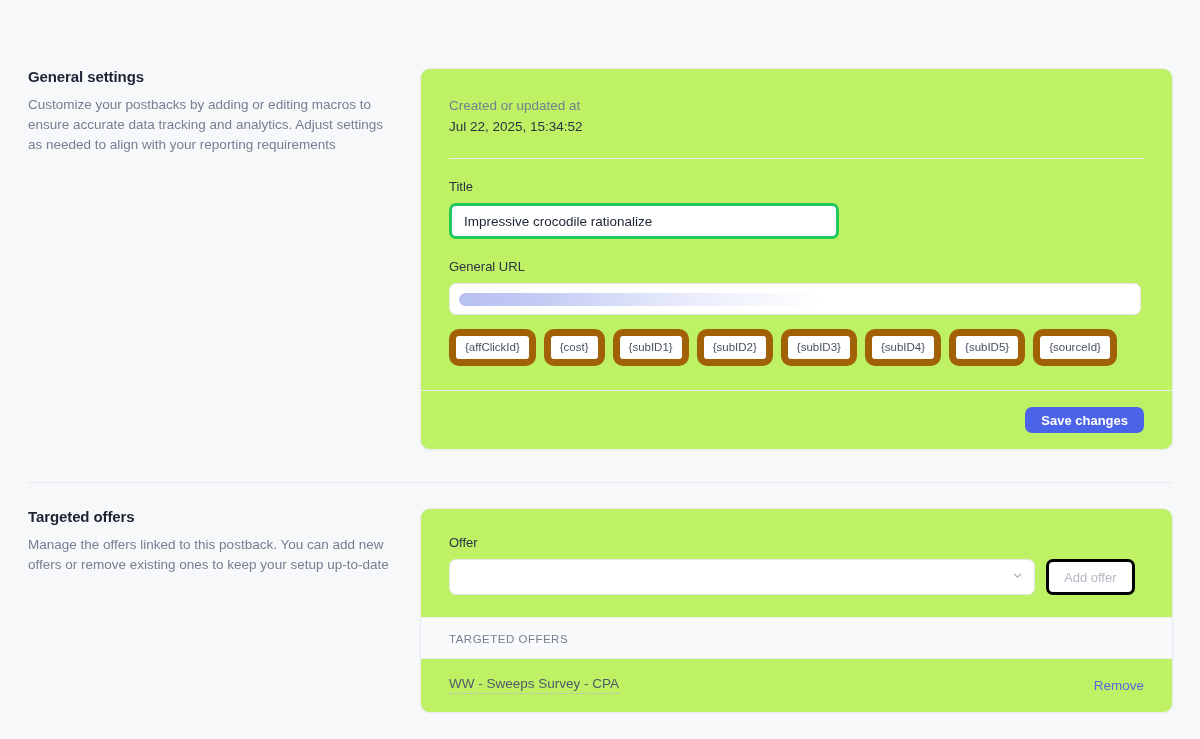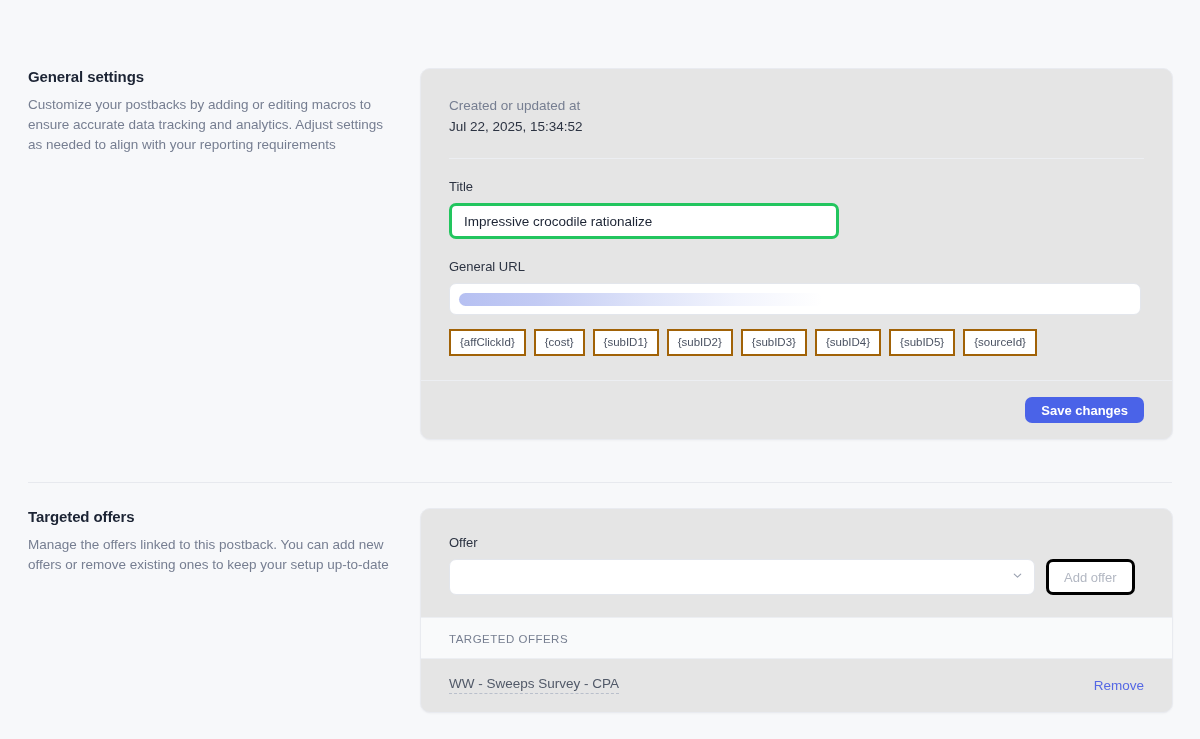--- a/index.html
+++ b/index.html
@@ -39,21 +39,21 @@
   .section-desc {
     margin: 0;
     font-size: 13.5px;
     line-height: 20px;
     color: #767e91;
     max-width: 362px;
   }
 
   
   .card {
-    background: #e5e5e5;
+    background: #bef264;
     border: 1px solid #e9ebf0;
     border-radius: 10px;
     box-shadow: 0 1px 2px rgba(16,24,40,0.03);
     width: 753px;
     flex: none;
   }
   .card-body { padding: 26px 28px 24px 28px; }
 
   .meta-label {
     font-size: 13.5px;
@@ -112,22 +112,22 @@
     background: linear-gradient(90deg, #b6c0f2 0%, #c3cbf4 22%, #dfe4f9 52%, #f2f4fd 76%, #ffffff 100%);
   }
 
   .macros {
     display: flex;
     flex-wrap: wrap;
     gap: 8px;
     margin-top: 14px;
   }
   .macro-chip {
-    border: 2px solid #a16207;
-    border-radius: 0;
+    border: 7px solid #a16207;
+    border-radius: 10px;
     background: #fff;
     font-size: 11.5px;
     color: #4a5262;
     padding: 5px 9px 6px 9px;
     line-height: 12px;
     white-space: nowrap;
     cursor: pointer;
   }
 
   .card-divider {

